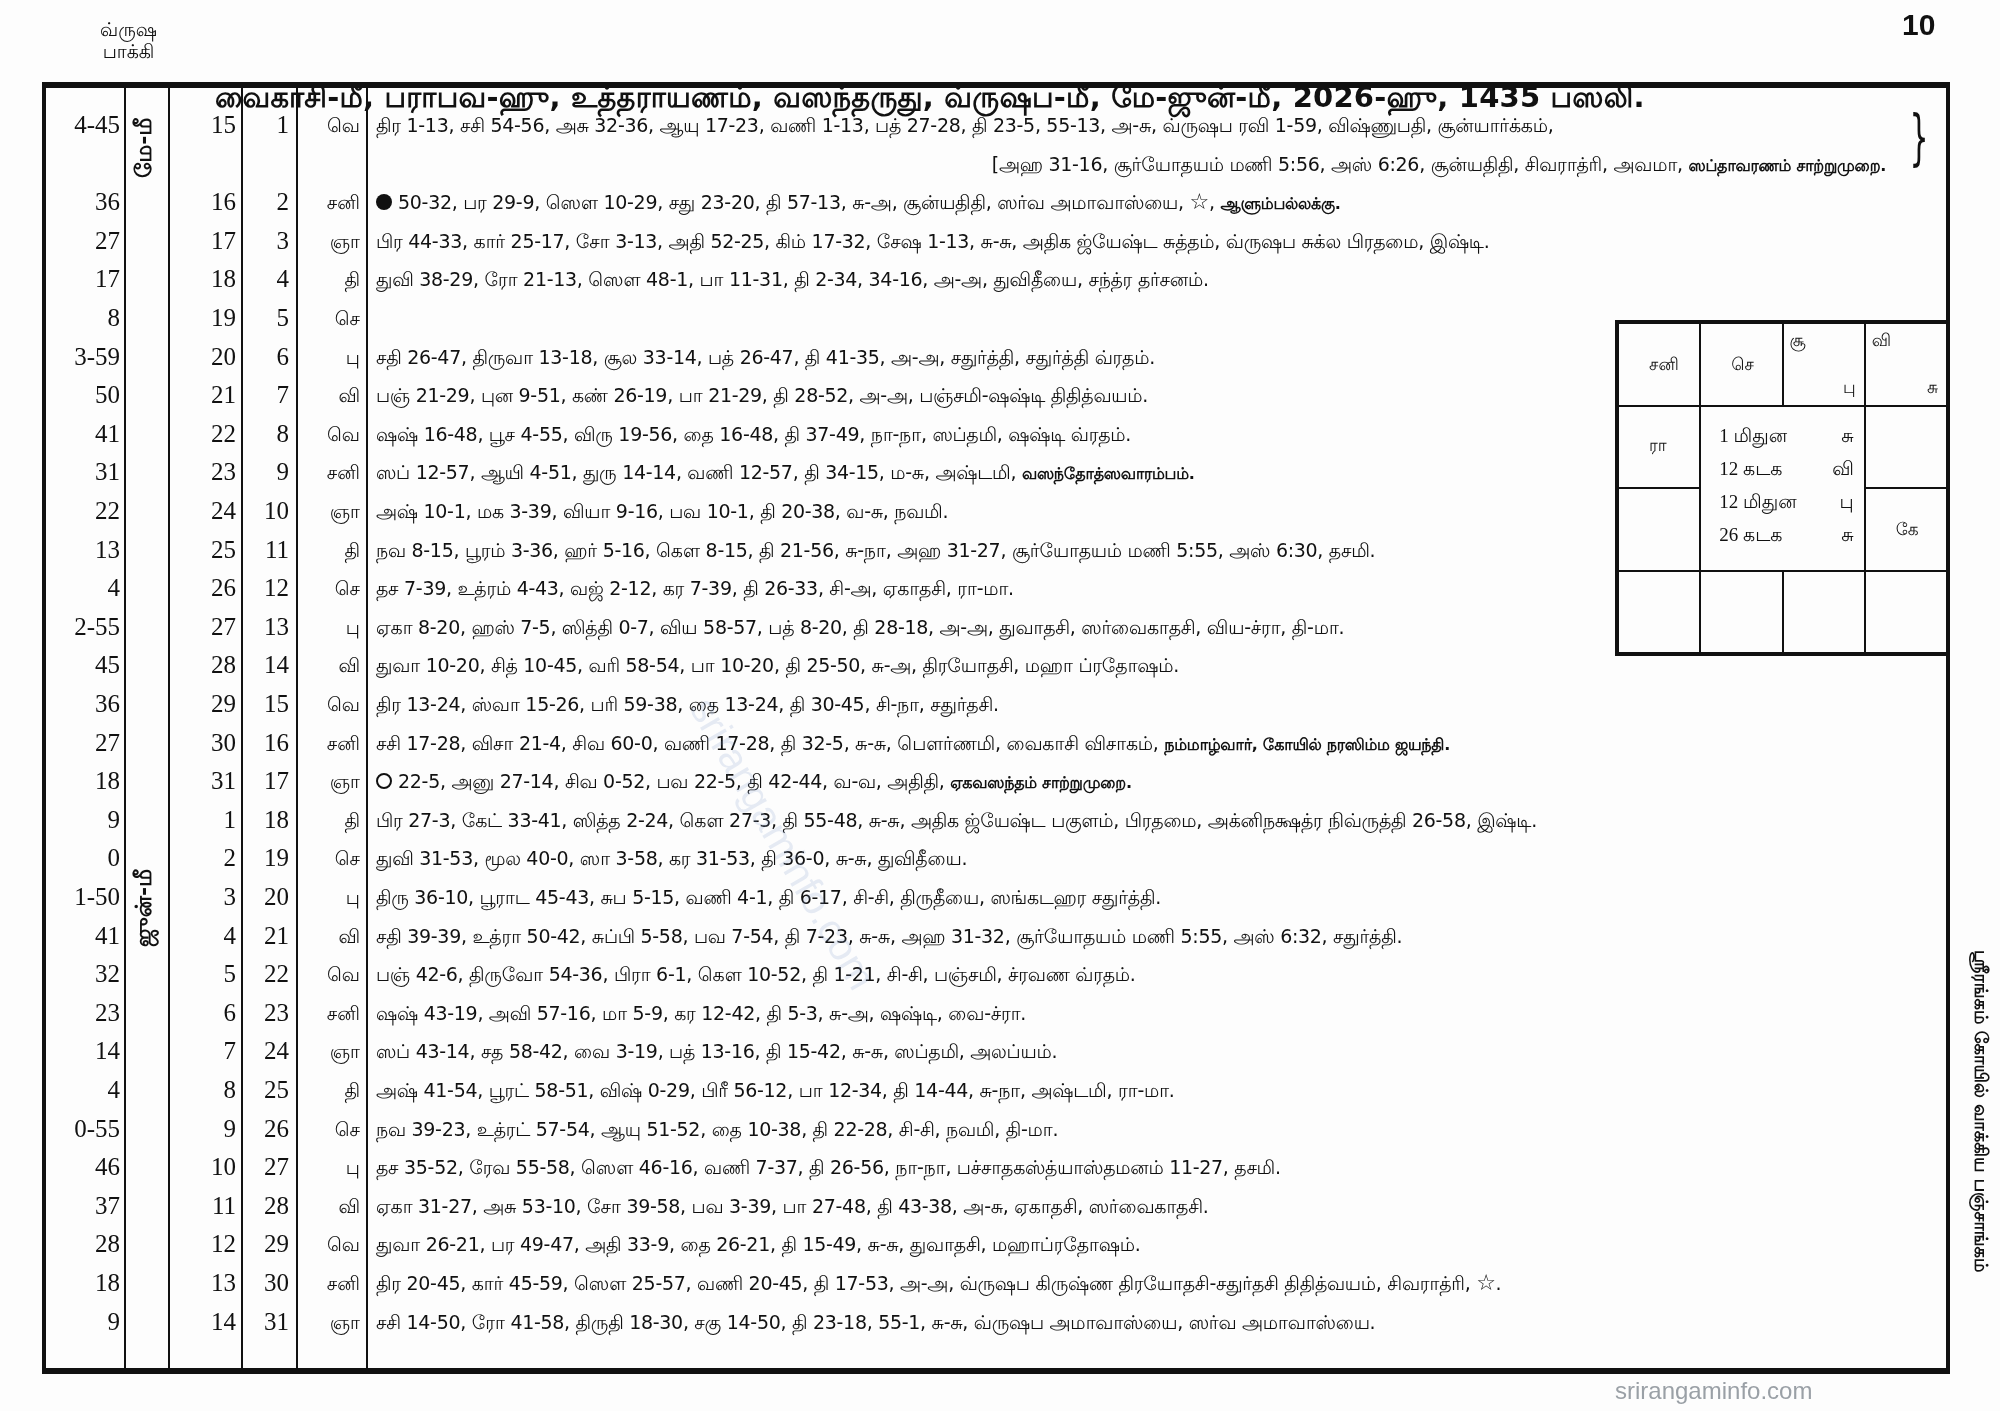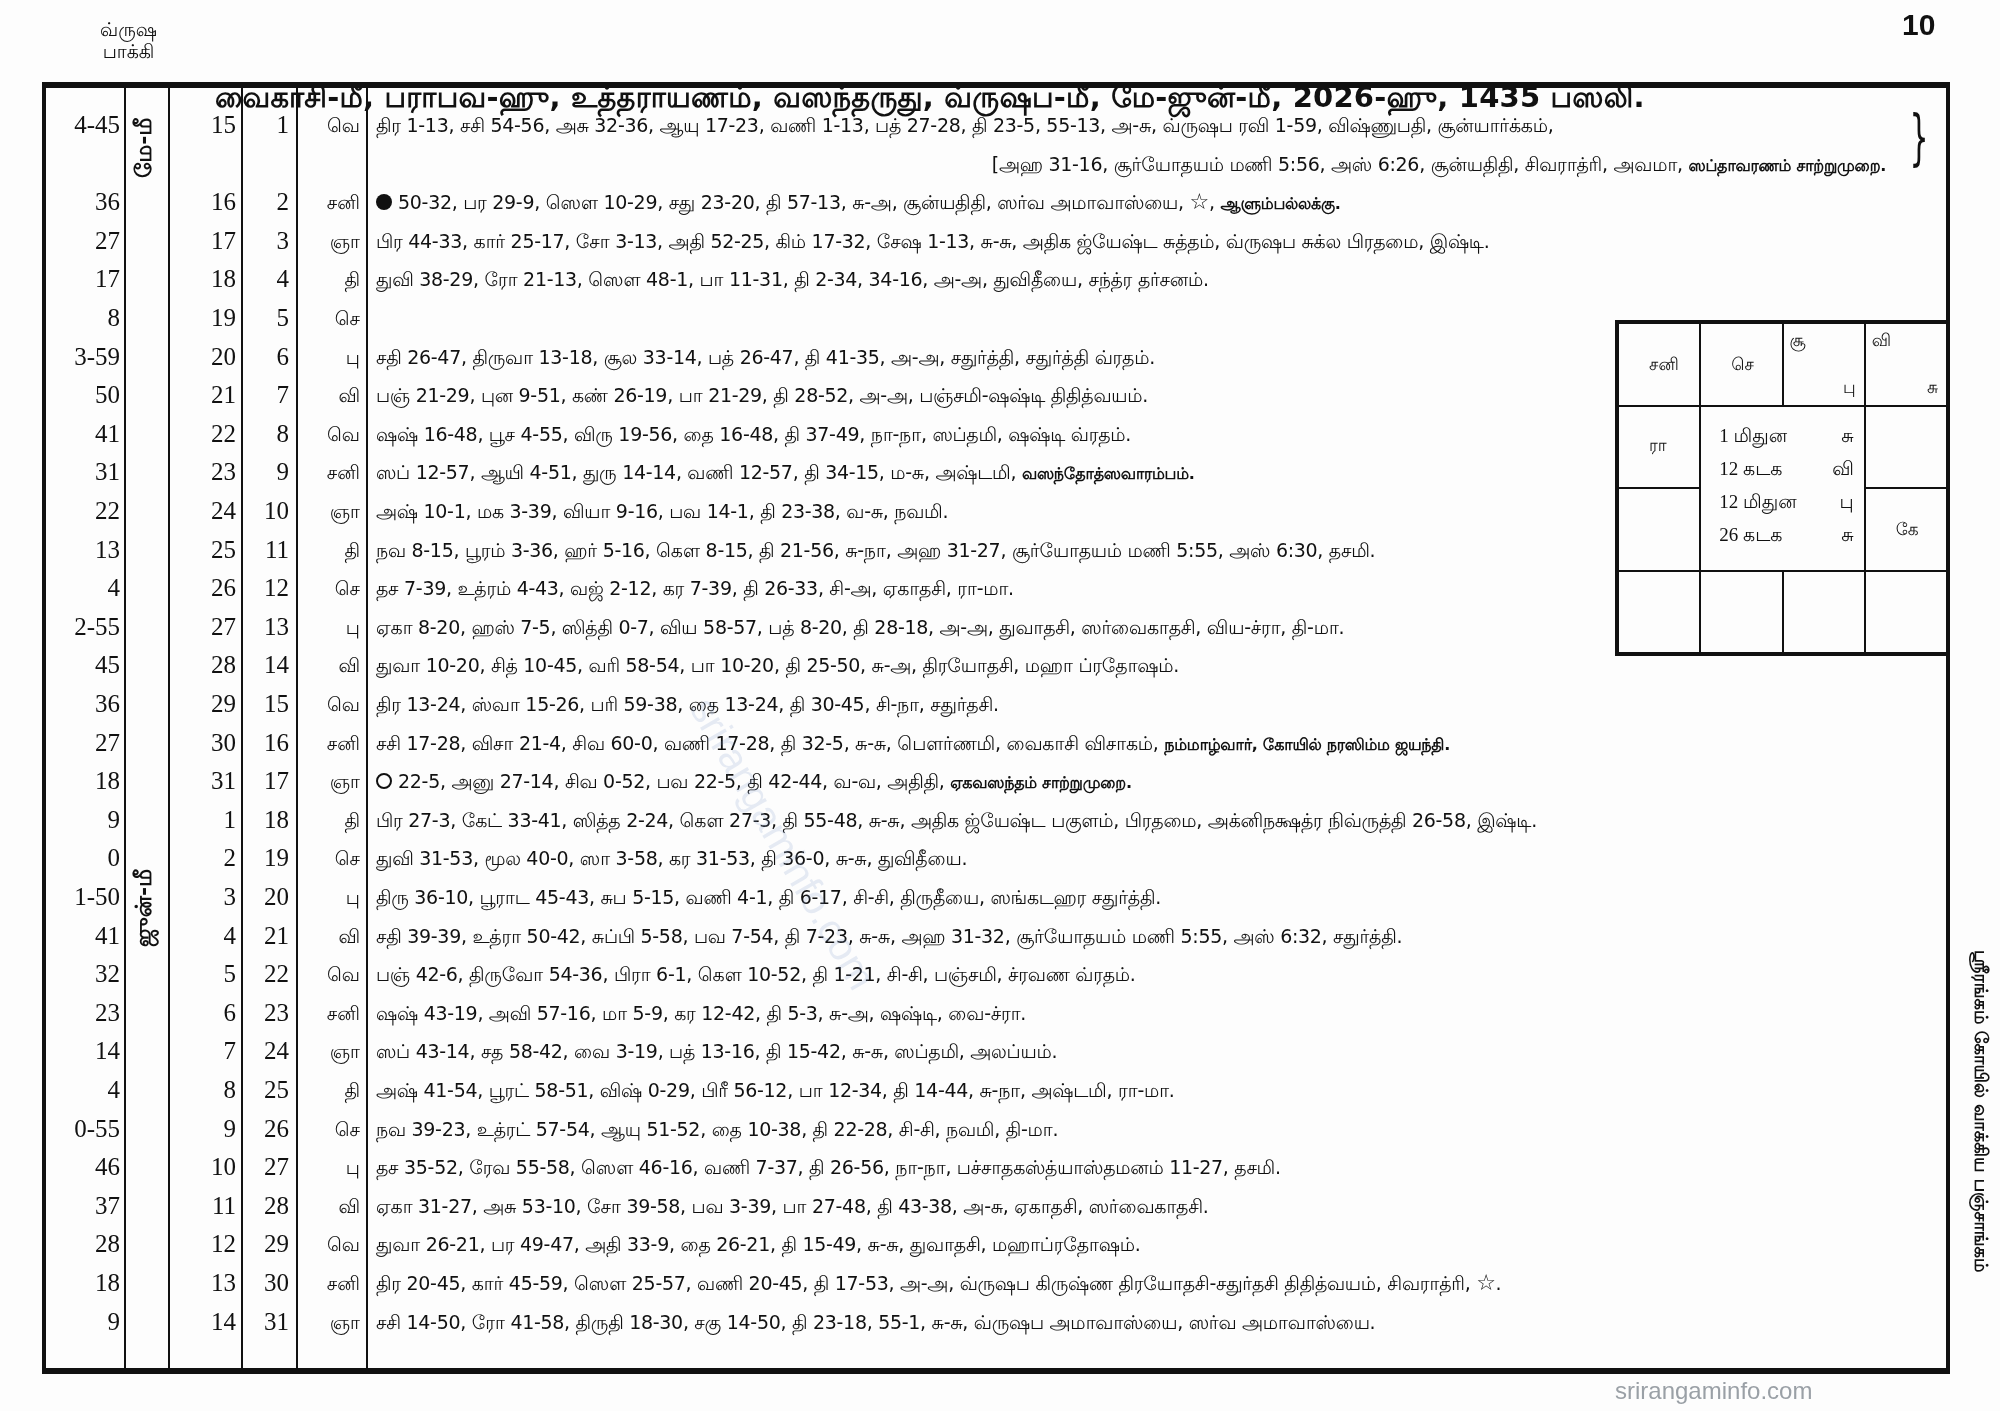--- a/index.html
+++ b/index.html
@@ -156,21 +156,21 @@
         <div class="cell c-eng">23</div>
         <div class="cell c-tam">9</div>
         <div class="cell c-day">சனி</div>
         <div class="cell c-det"><span>ஸப் 12-57, ஆயி 4-51, துரு 14-14, வணி 12-57, தி 34-15, ம-சு, அஷ்டமி, </span><b>வஸந்தோத்ஸவாரம்பம்.</b></div>
       </div>
       <div class="row" style="top: 386px;">
         <div class="cell c-paaki">22</div>
         <div class="cell c-eng">24</div>
         <div class="cell c-tam">10</div>
         <div class="cell c-day">ஞா</div>
-        <div class="cell c-det"><span>அஷ் 10-1, மக 3-39, வியா 9-16, பவ 14-1, தி 23-38, வ-சு, நவமி.</span></div>
+        <div class="cell c-det"><span>அஷ் 10-1, மக 3-39, வியா 9-16, பவ 10-1, தி 20-38, வ-சு, நவமி.</span></div>
       </div>
       <div class="row" style="top: 424.6px;">
         <div class="cell c-paaki">13</div>
         <div class="cell c-eng">25</div>
         <div class="cell c-tam">11</div>
         <div class="cell c-day">தி</div>
         <div class="cell c-det"><span>நவ 8-15, பூரம் 3-36, ஹர் 5-16, கௌ 8-15, தி 21-56, சு-நா, அஹ 31-27, சூர்யோதயம் மணி 5:55, அஸ் 6:30, தசமி.</span></div>
       </div>
       <div class="row" style="top: 463.2px;">
         <div class="cell c-paaki">4</div>

